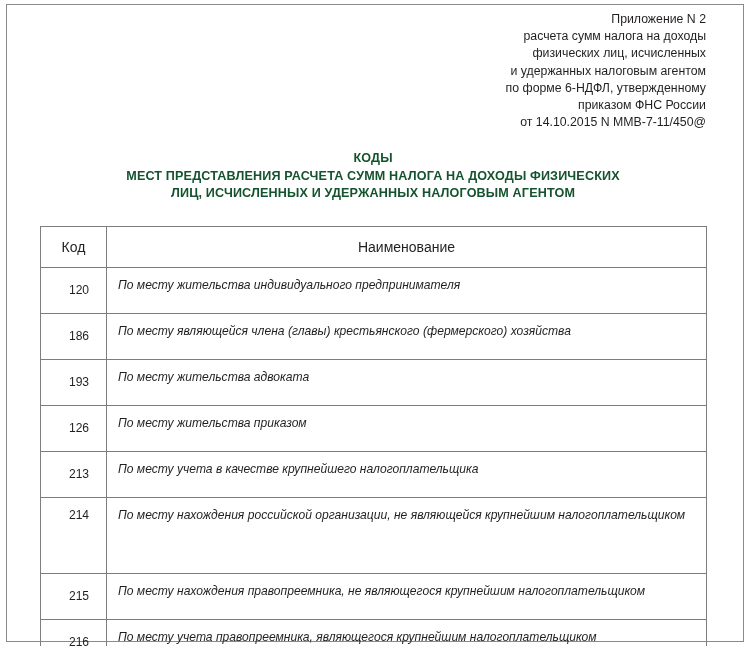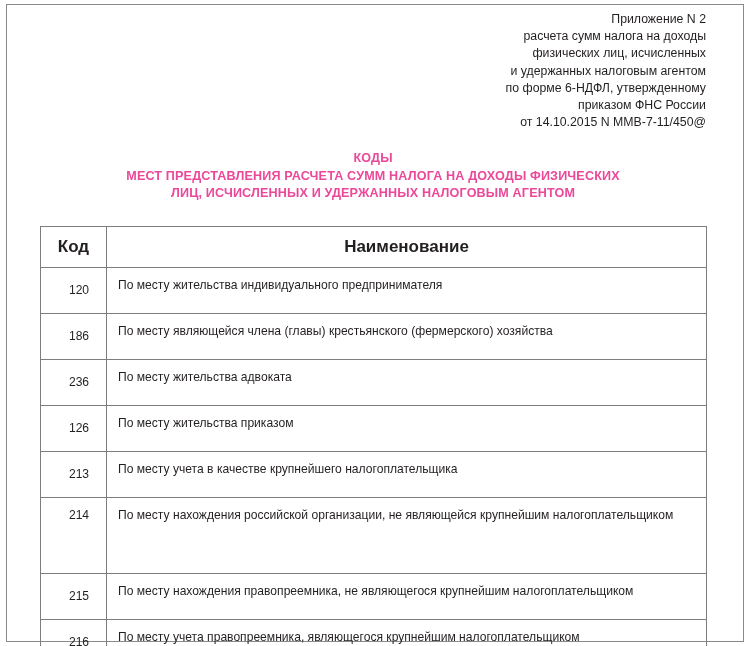--- a/index.html
+++ b/index.html
@@ -46,21 +46,21 @@
   .doc-header .hline { display: block; white-space: nowrap; }
 
   
   .doc-title {
     margin-top: 19px;
     text-align: center;
     font-weight: bold;
     font-size: 12.6px;
     line-height: 17.5px;
     letter-spacing: 0.15px;
-    color: #ec4899;
+    color: #14532d;
   }
   .doc-title .tline { display: block; }
 
   
   .codes-table {
     margin-top: 23px;
     width: 666px;
     border-collapse: collapse;
     table-layout: fixed;
     font-size: 12.1px;
@@ -70,33 +70,34 @@
   .codes-table col.c-name { width: 600px; }
 
   .codes-table th,
   .codes-table td {
     border: 1px solid #7d7d7d;
     vertical-align: middle;
   }
   .codes-table thead th {
     height: 38px;
     text-align: center;
-    font-weight: bold;
-    font-size: 17px;
+    font-weight: normal;
+    font-size: 14px;
   }
   .codes-table tbody td.code-cell {
     height: 37px;
     padding: 4px 0 4px 11px;
     text-align: center;
     white-space: nowrap;
   }
   .codes-table tbody td.name-cell {
     padding: 7px 10px 18px 11px;
     text-align: left;
     line-height: 16.5px;
+    font-style: italic;
   }
   .codes-table tbody tr.tall td.code-cell,
   .codes-table tbody tr.tall td.name-cell {
     height: 48px;
     vertical-align: top;
     padding-top: 9px;
   }
   .codes-table tbody tr.tall td.code-cell { padding-top: 10px; }
 </style>
 </head>
@@ -138,21 +139,21 @@
       <tbody>
         <tr>
           <td class="code-cell">120</td>
           <td class="name-cell">По месту жительства индивидуального предпринимателя</td>
         </tr>
         <tr>
           <td class="code-cell">186</td>
           <td class="name-cell">По месту являющейся члена (главы) крестьянского (фермерского) хозяйства</td>
         </tr>
         <tr>
-          <td class="code-cell">236</td>
+          <td class="code-cell">193</td>
           <td class="name-cell">По месту жительства адвоката</td>
         </tr>
         <tr>
           <td class="code-cell">126</td>
           <td class="name-cell">По месту жительства приказом</td>
         </tr>
         <tr>
           <td class="code-cell">213</td>
           <td class="name-cell">По месту учета в качестве крупнейшего налогоплательщика</td>
         </tr>

